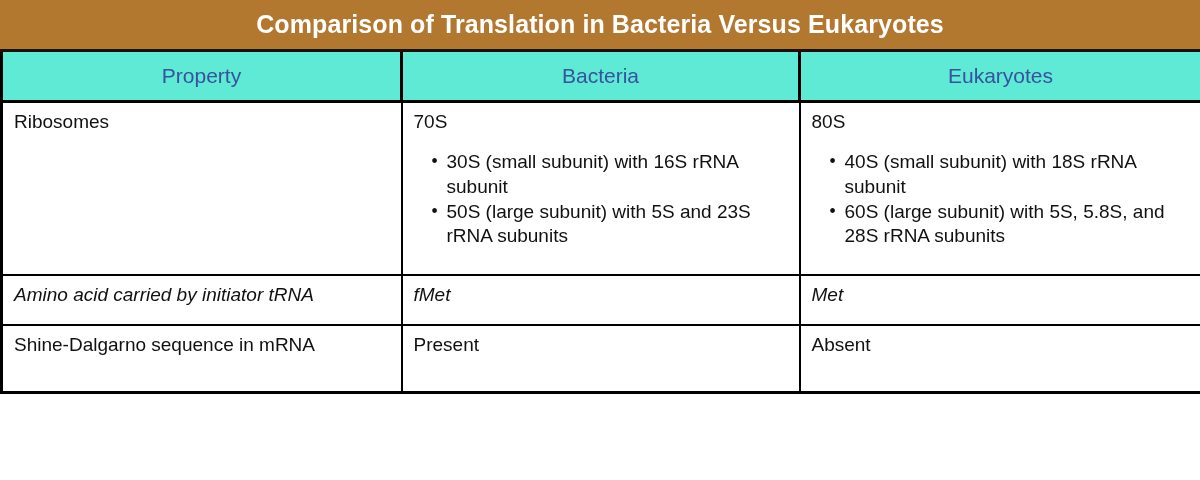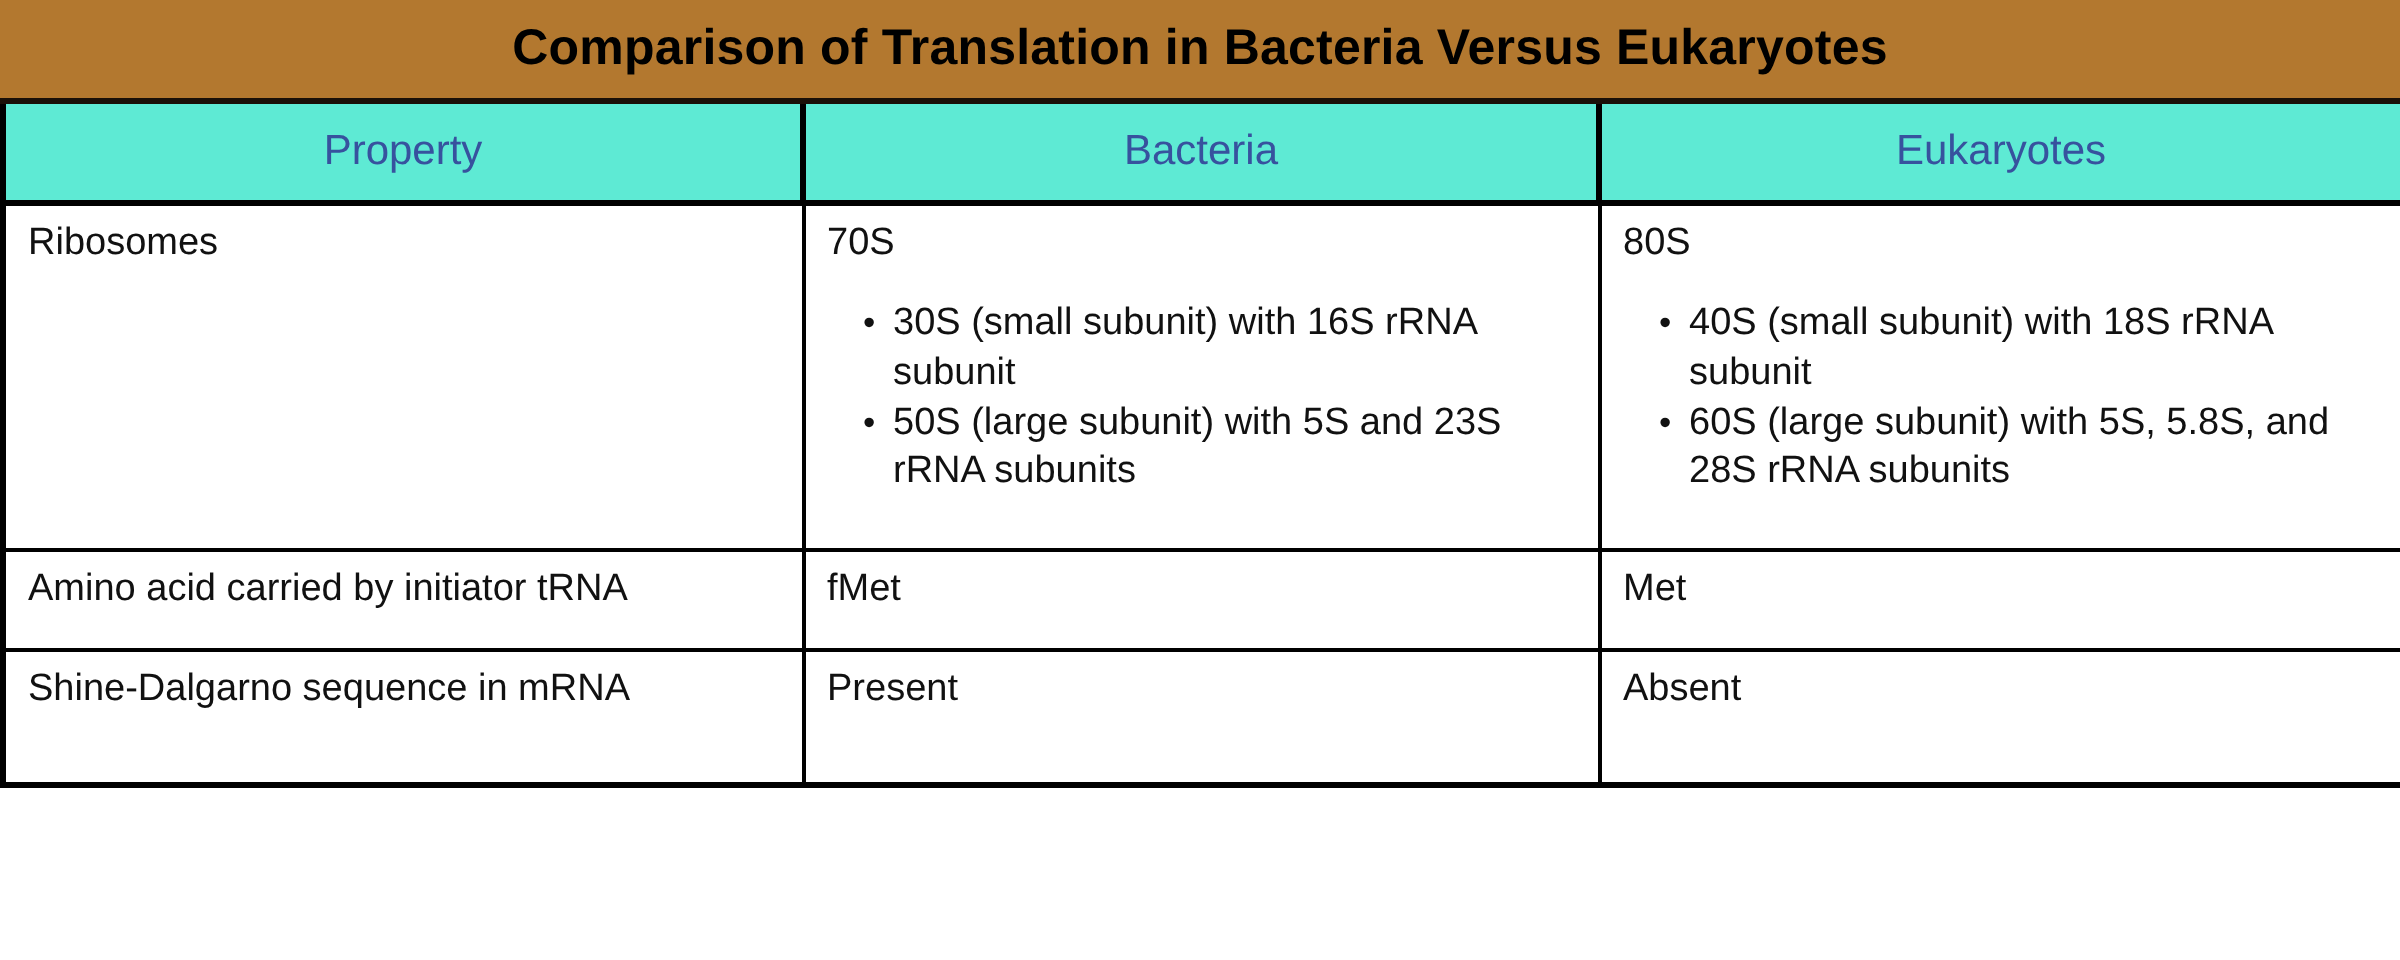--- a/index.html
+++ b/index.html
@@ -25,21 +25,21 @@
   .title-bar {
     height: 52px;
     background: #b3782f;
     border-bottom: 3px solid #1a1008;
     display: flex;
     align-items: center;
     justify-content: center;
     box-sizing: border-box;
   }
   .title-bar .title-text {
-    color: #000000;
+    color: #ffffff;
     font-size: 25px;
     font-weight: bold;
     letter-spacing: 0.1px;
     line-height: 1;
     text-align: center;
   }
 
   
   table.cmp {
     width: 1200px;
@@ -77,21 +77,21 @@
     vertical-align: top;
     color: #111111;
     font-size: 19px;
     line-height: 1.30;
     background: #ffffff;
   }
   tbody td:last-child { border-right: none; }
   tbody tr:first-child td { border-top: none; }
 
   tbody tr.r-ribosomes td { height: 166px; }
-  tbody tr.r-aminoacid td { height: 50px; }
+  tbody tr.r-aminoacid td { height: 50px; font-style: italic; }
   tbody tr.r-shine td     { height: 68px; }
   tbody tr.r-simul td     { height: 67px; }
 
   .lead { display: block; }
 
   ul.cell-list {
     list-style: none;
     margin: 16px;
     padding: 0;
   }

